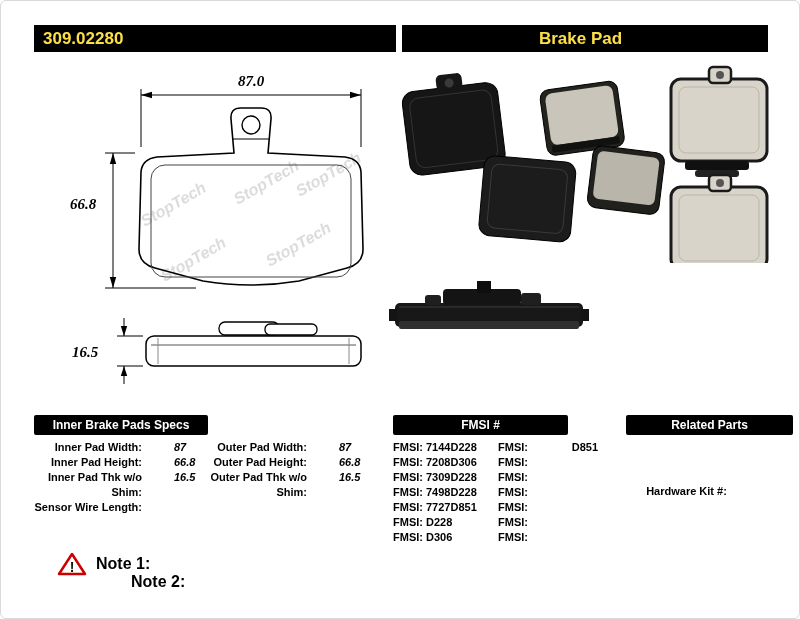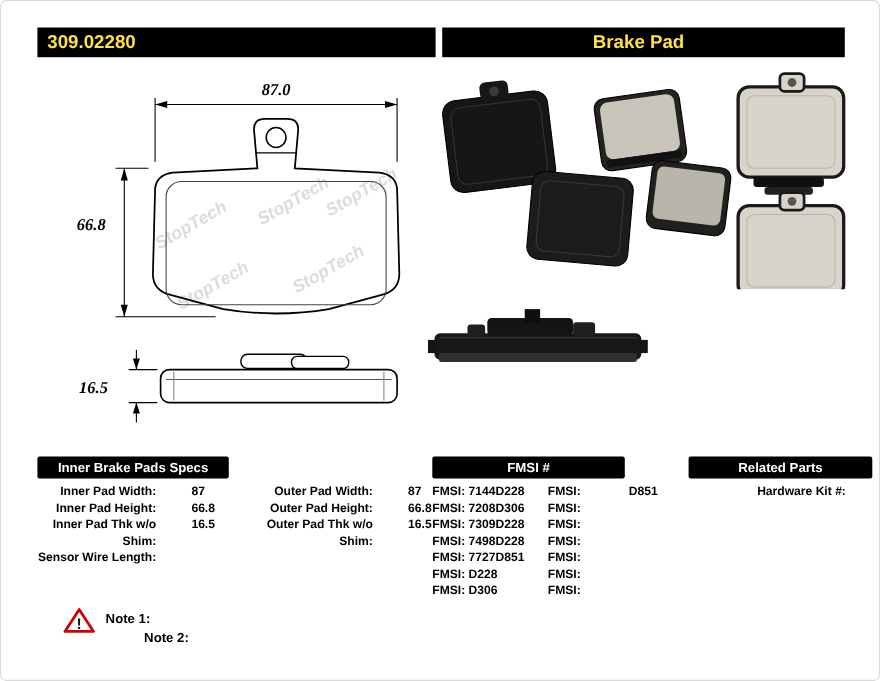--- a/index.html
+++ b/index.html
@@ -30,37 +30,37 @@
     position:absolute; top:414px; height:20px; background:#000; color:#fff;
     font-weight:bold; font-size:12px; text-align:center; line-height:20px; border-radius:2px;
   }
   #hdr-inner   { left:33px;  width:174px;text-align:center; }
   #hdr-outer   { left:212px; width:176px; }
   #hdr-fmsi    { left:392px; width:175px; }
   #hdr-related { left:601px; width:167px;margin-left:24px; }
 
   .col-rows { position:absolute; top:439px; font-size:11px; font-weight:bold; line-height:15px; }
   #rows-inner   { left:33px;  width:174px; }
-  #rows-outer   { left:228px; width:176px; }
+  #rows-outer   { left:196px; width:176px; }
   #rows-fmsi    { left:392px; width:205px; }
   #rows-related { left:601px; width:167px; }
 
   .spec-row { display:flex;gap:28px; }
   .spec-row .lbl { flex:1; text-align:right; }
-  .spec-row .val { width:38px; padding-left:4px; }
+  .spec-row .val { width:38px; padding-left:4px;font-style:italic; }
 
   .fmsi-row { display:flex; }
   .fmsi-row .fl  { width:33px; }
   .fmsi-row .fv  { width:72px; }
   .fmsi-row .fl2 { width:34px; }
   .fmsi-row .fv2 { flex:1;text-align:right; }
 
-  .rel-row { text-align:right; padding-left:2px; }
-
-  .note { position:absolute; left:95px; font-size:12px; font-weight:bold; }
+  .rel-row { text-align:center; padding-left:2px;margin-top:44px; }
+
+  .note { position:absolute; left:95px; font-size:16px; font-weight:bold; }
   #note1 { top:554px; }
   #note2 { top:572px;padding-left:35px; }
   .warn { position:absolute; left:56px; top:550px; }
 </style>
 </head>
 <body>
 
 <div class="page">
 
   <div class="hdr hdr-left">309.02280</div>

